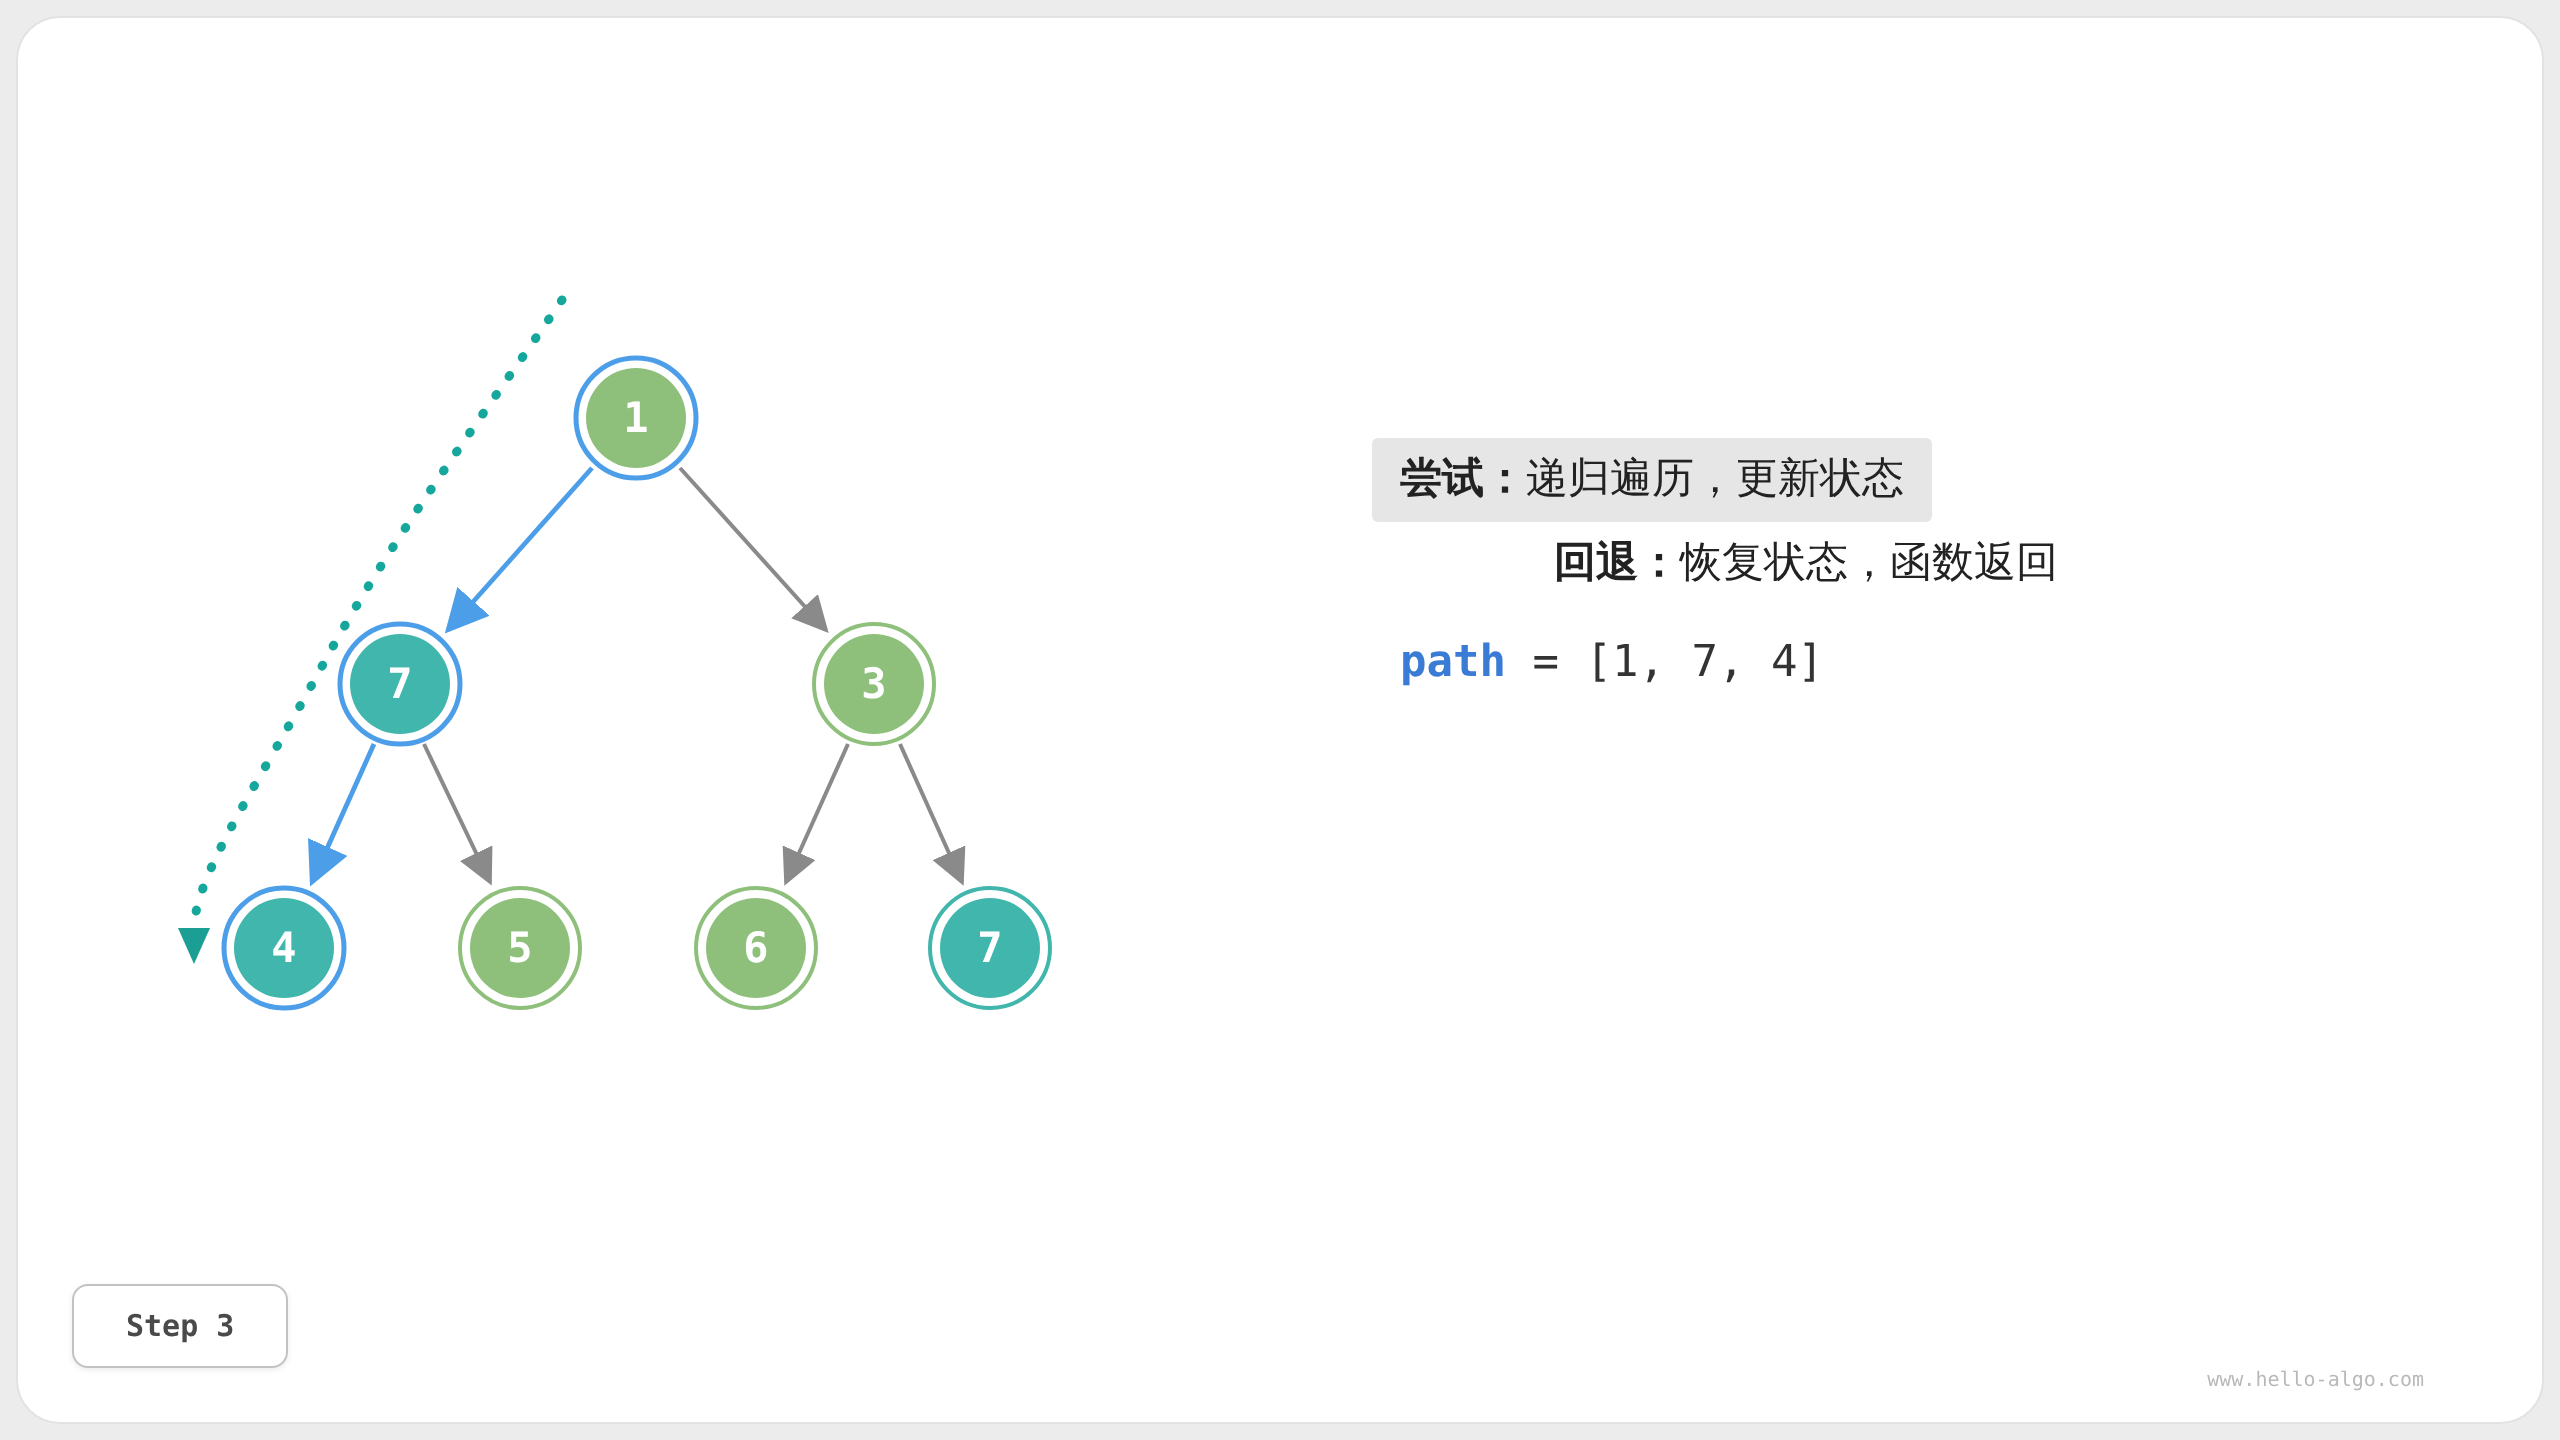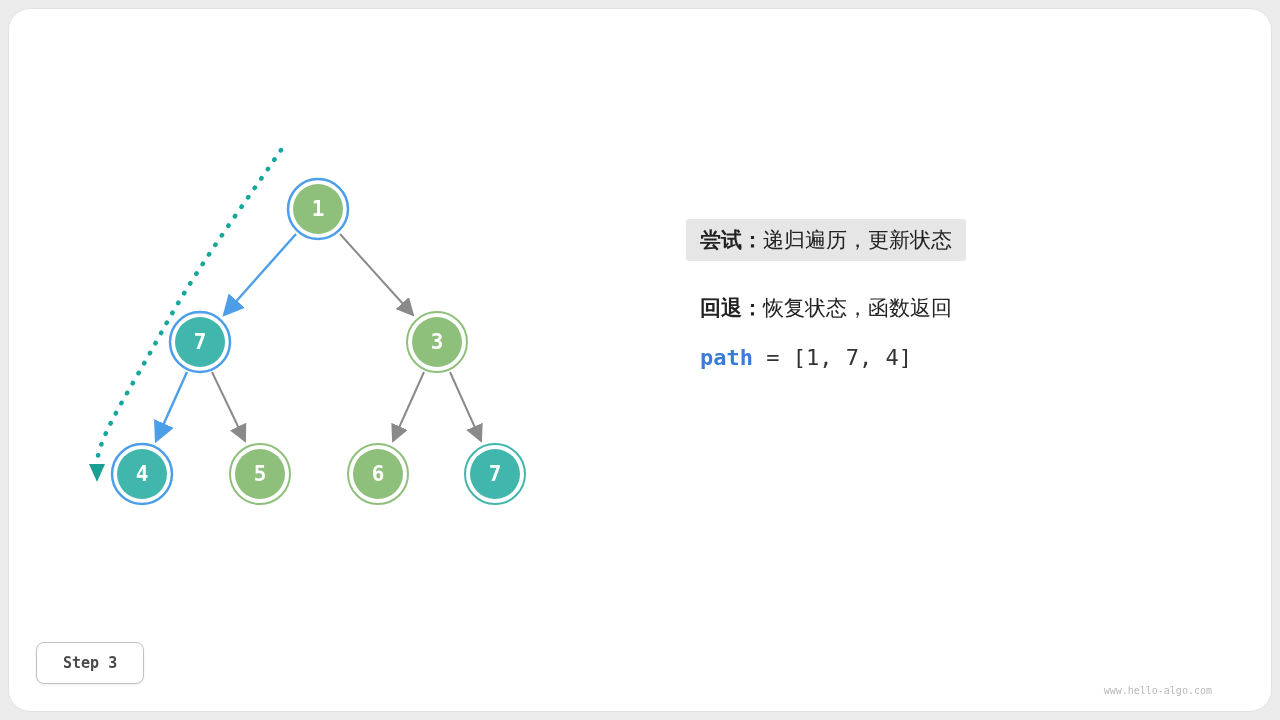--- a/index.html
+++ b/index.html
@@ -25,26 +25,26 @@
   }
   svg.diagram{position:absolute;left:0;top:0;width:1280px;height:720px;}
 
   .node-label{
     font-family:"DejaVu Sans Mono","Liberation Mono",monospace;
     font-size:21px;font-weight:bold;fill:#ffffff;
     text-anchor:middle;dominant-baseline:central;
   }
 
   .legend{position:absolute;left:686px;top:219px;width:420px;color:var(--ink);}
-  .legend-row{font-size:21px;line-height:26px;color:#222;}
+  .legend-row{font-size:21px;line-height:26px;color:#222;text-align:center;}
   .try-row{
     display:inline-block;background:#e6e6e6;border-radius:3px;
     padding:8px 14px;
   }
-  .back-row{margin-top:34px;padding-left:14px;}
+  .back-row{margin-top:8px;padding-left:14px;}
   .bold-label{font-weight:bold;}
   .code-row{
     margin-top:24px;padding-left:14px;
     font-family:"DejaVu Sans Mono","Liberation Mono",monospace;
     font-size:22px;line-height:26px;color:var(--ink);
   }
   .res-row{margin-top:92px;}
   .var-path{color:var(--path-blue);font-weight:bold;}
   .var-res{color:var(--res-teal);font-weight:bold;}
 

